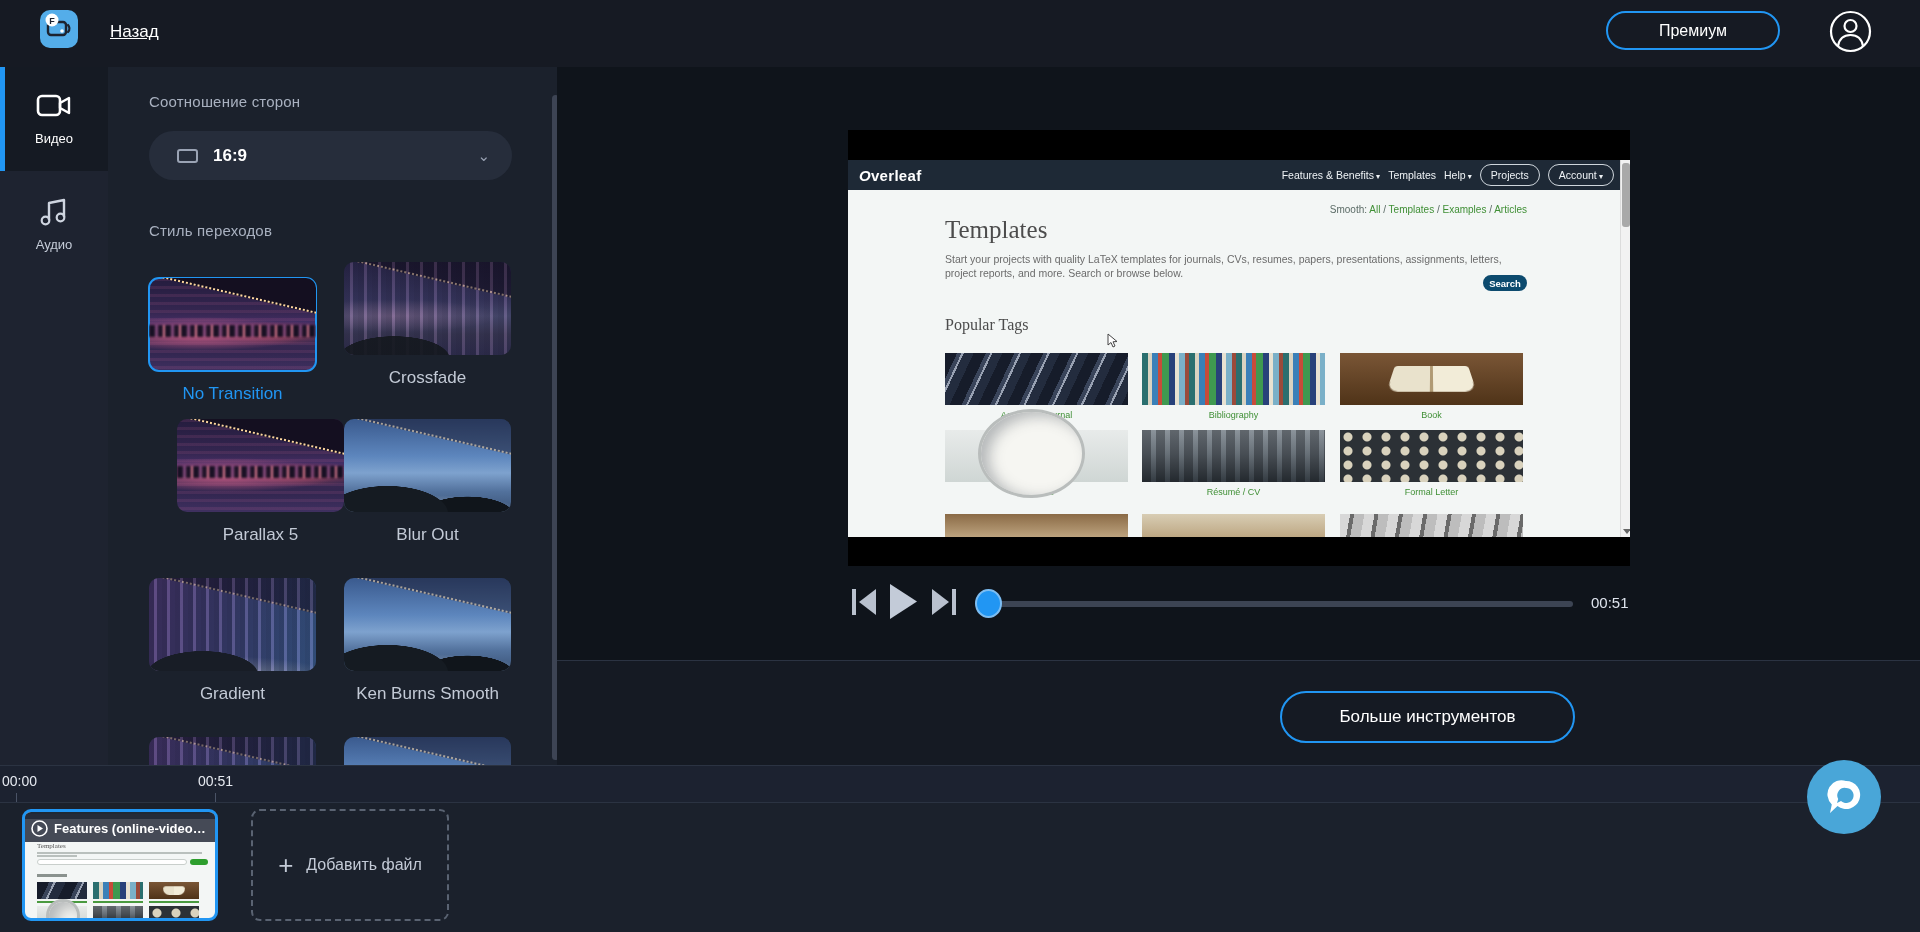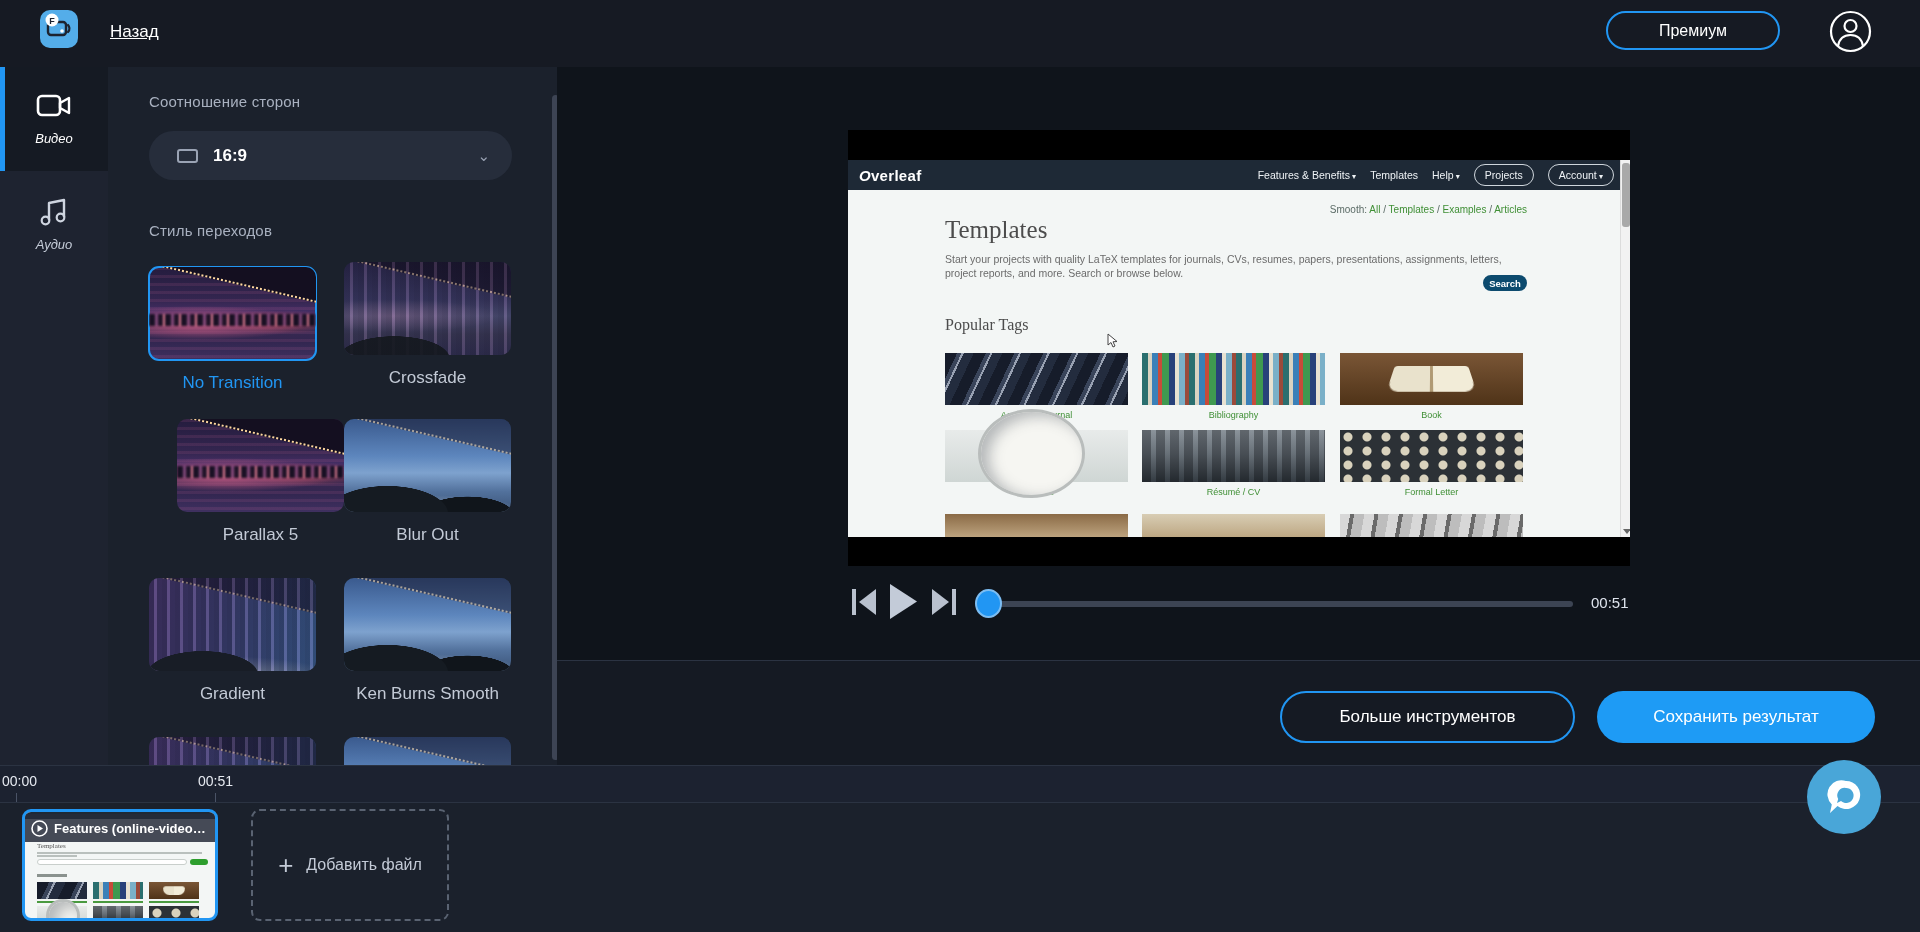--- a/index.html
+++ b/index.html
@@ -14,21 +14,21 @@
   .premium-btn { position:absolute; left:1606px; top:11px; width:174px; height:39px; border-radius:20px;
     border:2px solid #2196f3; background:transparent; color:#fff; font-size:16px; font-family:inherit; cursor:pointer; }
   .avatar { position:absolute; left:1829px; top:10px; width:43px; height:43px; cursor:pointer; }
 
   
   #rail { position:absolute; left:0; top:67px; width:108px; height:698px; background:#1e2330; }
   .rail-tab { position:relative; width:108px; height:104px; text-align:center; cursor:pointer; }
   .rail-tab.active { background:#151a23; }
   .rail-tab.active::before { content:""; position:absolute; left:0; top:0; width:5px; height:104px; background:#2196f3; }
   .rail-tab svg { margin-top:26px; }
-  .rail-tab .rail-label { display:block; margin-top:6px; font-size:13px; color:#c6cdd9;font-style:italic; }
+  .rail-tab .rail-label { display:block; margin-top:6px; font-size:13px; color:#c6cdd9; }
   .rail-tab.active .rail-label { color:#ffffff; }
 
   
   #settings { position:absolute; left:108px; top:67px; width:449px; height:698px; background:#1b212c; overflow:hidden; }
   .set-label { position:absolute; left:41px; font-size:15px; color:#a9b1c0; letter-spacing:.2px; }
   .aspect-dd { position:absolute; left:41px; top:64px; width:363px; height:49px; border-radius:25px; background:#262d3b;
     display:flex; align-items:center; cursor:pointer; }
   .aspect-ico { width:21px; height:14px; border:2px solid #9aa3b4; border-radius:3px; margin-left:28px; }
   .aspect-val { margin-left:15px; color:#fff; font-size:17px; font-weight:bold; }
   .aspect-chev { position:absolute; right:22px; color:#9aa3b4; font-size:15px; }
@@ -81,21 +81,21 @@
 
   .panel-scrollbar { position:absolute; left:444px; top:28px; width:7px; height:665px; border-radius:4px; background:#3d4454; cursor:pointer; }
 
   
   #player { position:absolute; left:557px; top:67px; width:1363px; height:593px; background:#0f141b; }
   #vframe { position:absolute; left:291px; top:63px; width:782px; height:436px; background:#000; overflow:hidden; }
   .vf-navbar { position:absolute; left:0; top:30px; width:782px; height:30px; background:#1e2936;
     display:flex; align-items:center; }
   .vf-brand { margin-left:11px; color:#fff; font-size:15px; font-weight:bold; letter-spacing:.3px; }
   .vf-brand::first-letter { font-style:italic; }
-  .vf-menu { margin-left:auto; margin-right:16px; display:flex; align-items:center; gap:14px; }
+  .vf-menu { margin-left:auto; margin-right:16px; display:flex; align-items:center; gap:8px; }
   .vf-menu-item { color:#eef2f5; font-size:10.5px; white-space:nowrap; cursor:pointer; }
   .vf-menu-item.caret::after { content:" ▾"; font-size:8px; }
   .vf-menu-item.boxed { border:1px solid #cfd6dc; border-radius:11px; padding:4px 10px; }
   .vf-page { position:absolute; left:0; top:60px; width:782px; height:347px; background:#f3f6f5; overflow:hidden; }
   .vf-filters { position:absolute; top:14px; right:103px; font-size:10px; color:#5b6b66; }
   .vf-filters a { color:#3f8f35; cursor:pointer; }
   .vf-heading { position:absolute; left:97px; top:26px; font-family:"Liberation Serif","DejaVu Serif",serif; font-size:25px; color:#4c4c4c; }
   .vf-para { position:absolute; left:97px; top:62px; width:584px; font-size:10.5px; line-height:14px; color:#6b6b6b; }
   .vf-search-input { position:absolute; left:97px; top:85px; width:533px; height:19px; border:1px solid #d8dcda; border-radius:10px;
     background:#fff; font-size:9px; color:#999; padding-left:9px; font-family:inherit; }
@@ -216,21 +216,21 @@
   <div id="settings">
     <div class="set-label" style="top:26px;">Соотношение сторон</div>
     <div class="aspect-dd">
       <span class="aspect-ico"></span>
       <span class="aspect-val">16:9</span>
       <span class="aspect-chev">⌄</span>
     </div>
     <div class="set-label" style="top:155px;">Стиль переходов</div>
 
     <div class="trans-grid">
-      <div class="trans-item selected" style="left:0; top:5px;">
+      <div class="trans-item selected" style="left:0; top:16px;">
         <div class="thumb t-night selected"></div>
         <div class="trans-label">No Transition</div>
       </div>
       <div class="trans-item" style="left:195px; top:0;">
         <div class="thumb t-cross"></div>
         <div class="trans-label">Crossfade</div>
       </div>
       <div class="trans-item" style="left:0; top:157px;margin-left:28px;">
         <div class="thumb t-night"></div>
         <div class="trans-label">Parallax 5</div>
@@ -343,21 +343,20 @@
         <rect x="21" y="1" width="4" height="26" fill="#b9c1ce"></rect>
       </svg>
     </button>
     <div class="pc-track"></div>
     <div class="pc-knob"></div>
     <div class="pc-time">00:51</div>
   </div>
 
   <div id="toolbar">
     <button class="tb-btn tb-more">Больше инструментов</button>
-    <button class="tb-btn tb-save">Сохранить результат</button>
   </div>
 
   <div id="ruler">
     <span class="ruler-time" style="left:2px;">00:00</span>
     <span class="ruler-time" style="left:198px;">00:51</span>
     <span class="tick" style="left:16px;"></span>
     <span class="tick" style="left:215px;"></span>
   </div>
 
   <div id="clips">

